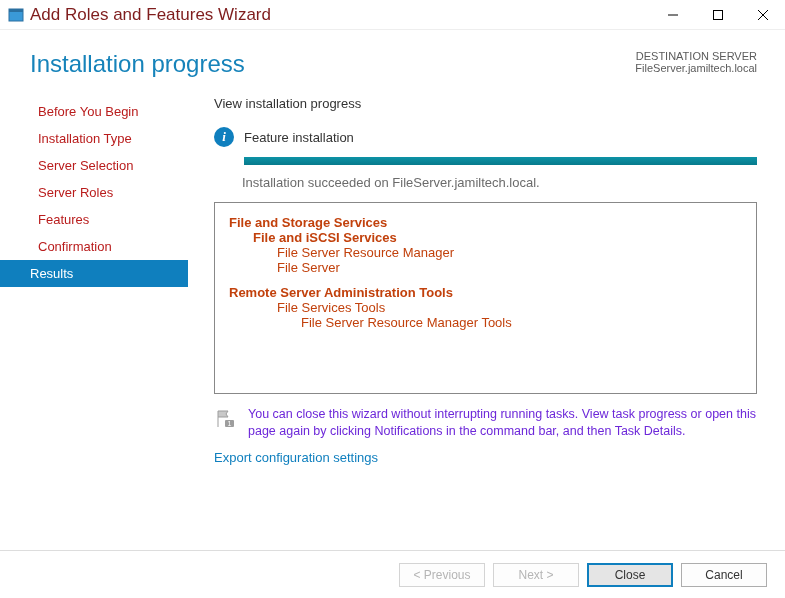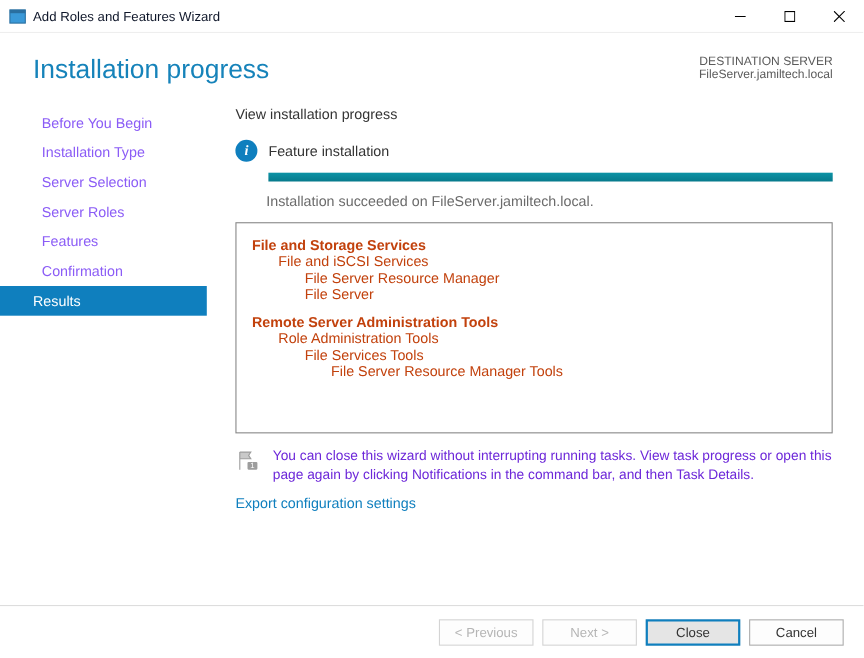--- a/index.html
+++ b/index.html
@@ -1,40 +1,40 @@
 <!DOCTYPE html>
 <html><head>
   <meta charset="utf-8">
   <style>
     * { box-sizing: border-box; margin: 0; padding: 0; font-family: "Segoe UI", Tahoma, sans-serif; }
     body { background: #fff; width: 785px; height: 598px; overflow: hidden; }
     .titlebar { display: flex; align-items: center; height: 30px; padding: 0 0 0 8px; border-bottom: 1px solid #eee; }
     .titlebar-icon { width: 16px; height: 16px; margin-right: 6px; }
-    .titlebar-text { font-size: 12px; color: #0f172a; flex: 1; }
+    .titlebar-text { font-size: 17px; color: #7f1d1d; flex: 1; }
     .window-controls { display: flex; }
     .win-btn { width: 45px; height: 30px; display: flex; align-items: center; justify-content: center; }
     .header-area { display: flex; padding: 20px 28px 16px 30px; }
     .main-title { color: #1683ba; font-size: 24px; font-weight: 300; flex: 1; }
     .dest { text-align: right; font-size: 11px; color: #5b5b5b; }
     .dest-label { color: #5b5b5b; }
     .dest-server { }
     .body-area { display: flex; padding: 0 28px 0 0; }
     .sidebar { width: 188px; padding-top: 4px; }
-    .side-item { padding: 6px 0 6px 38px; font-size: 13px; color: #8b5cf6; }
+    .side-item { padding: 6px 0 6px 38px; font-size: 13px; color: #b91c1c; }
     .side-item.active { background: #0f7fbe; color: #fff; padding-left: 30px; }
     .content { flex: 1; padding-left: 26px; padding-top: 2px; min-width: 0; }
     .subheader { font-size: 13px; color: #333; margin-bottom: 16px; }
     .status-row { display: flex; align-items: center; gap: 10px; margin-bottom: 10px; }
     .info-icon { width: 20px; height: 20px; border-radius: 50%; background: #0f7fbe; color: #fff; display: flex; align-items: center; justify-content: center; font-family: Georgia, serif; font-style: italic; font-weight: bold; font-size: 13px; }
     .status-text { font-size: 13px; color: #333; }
     .progress-bar { height: 8px; background: #077a8c; background: linear-gradient(#0d93a6,#077a8c); margin: 0 0 10px 30px; width: calc(100% - 30px); }
     .status-msg { font-size: 13px; color: #6b6b6b; margin: 0 0 12px 28px; }
     .result-box { border: 1px solid #888; padding: 10px 14px 4px 14px; height: 192px; overflow: auto; font-size: 13px; color: #c2410c; }
     .lvl0 { font-weight: 600; margin-top: 2px; }
-    .lvl1 { font-weight: 400; padding-left: 24px; }
+    .lvl1 { font-weight: 700; padding-left: 24px; }
     .lvl2 { font-weight: 400; padding-left: 48px; }
     .lvl3 { font-weight: 400; padding-left: 72px; }
     .spacer-group { margin-top: 10px; }
     .note-row { display: flex; gap: 12px; margin-top: 12px; }
     .flag-icon { flex: 0 0 auto; width: 22px; height: 22px; margin-top: 2px; }
     .note-text { font-size: 12.5px; color: #6d28d9; line-height: 1.35; }
     .export-link { color: #0f7fbe; font-size: 13px; margin-top: 10px; display: inline-block; cursor: pointer; }
     .footer { position: absolute; bottom: 0; left: 0; right: 0; height: 48px; border-top: 1px solid #ddd; display: flex; align-items: center; justify-content: flex-end; padding: 0 18px; gap: 8px; background: #fff; }
     .btn { min-width: 86px; height: 24px; font-size: 12px; border: 1px solid #adadad; background: #fdfdfd; color: #333; padding: 1px 12px; }
     .btn:disabled { color: #b5b5b5; border-color: #d4d4d4; background: #fdfdfd; }
@@ -99,21 +99,20 @@
     </div>
     <div class="progress-bar"></div>
     <div class="status-msg">Installation succeeded on FileServer.jamiltech.local.</div>
 
     <div class="result-box">
       <div class="lvl0">File and Storage Services</div>
       <div class="lvl1">File and iSCSI Services</div>
       <div class="lvl2">File Server Resource Manager</div>
       <div class="lvl2">File Server</div>
       <div class="lvl0 spacer-group">Remote Server Administration Tools</div>
-      <div class="lvl1">Role Administration Tools</div>
       <div class="lvl2">File Services Tools</div>
       <div class="lvl3">File Server Resource Manager Tools</div>
     </div>
 
     <div class="note-row">
       <span class="flag-icon">
         <svg viewBox="0 0 22 22">
             <path d="M4 3 v16 M4 3 h10 l-2 3 l2 3 h-10" fill="#c9c9c9" stroke="#9d9d9d" stroke-width="1"></path>
             <rect x="11" y="12" width="9" height="7" rx="1" fill="#9d9d9d"></rect>
             <text x="15.5" y="17.5" font-size="7" fill="#fff" text-anchor="middle" font-family="Segoe UI">1</text>

